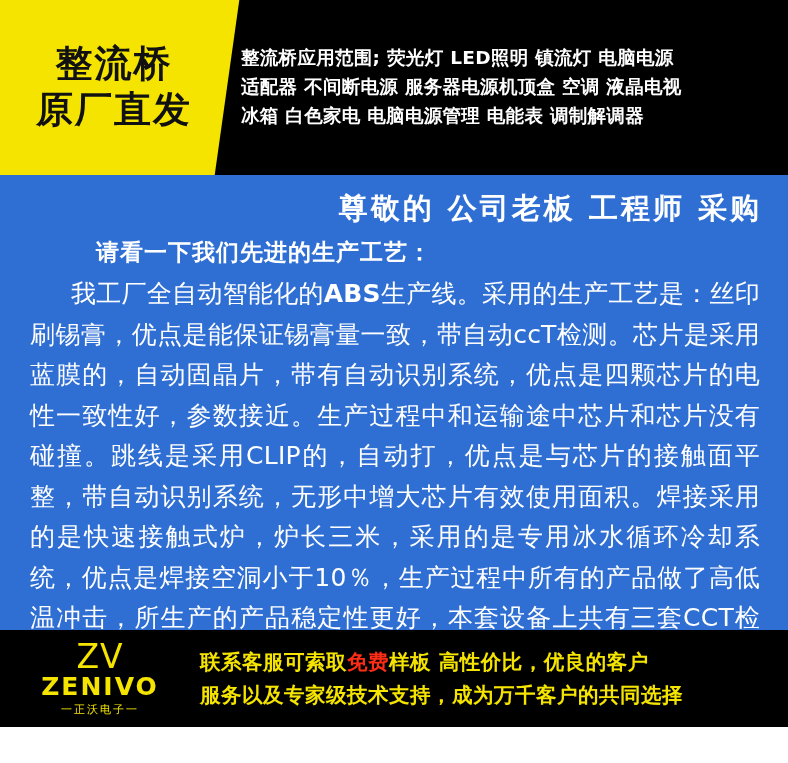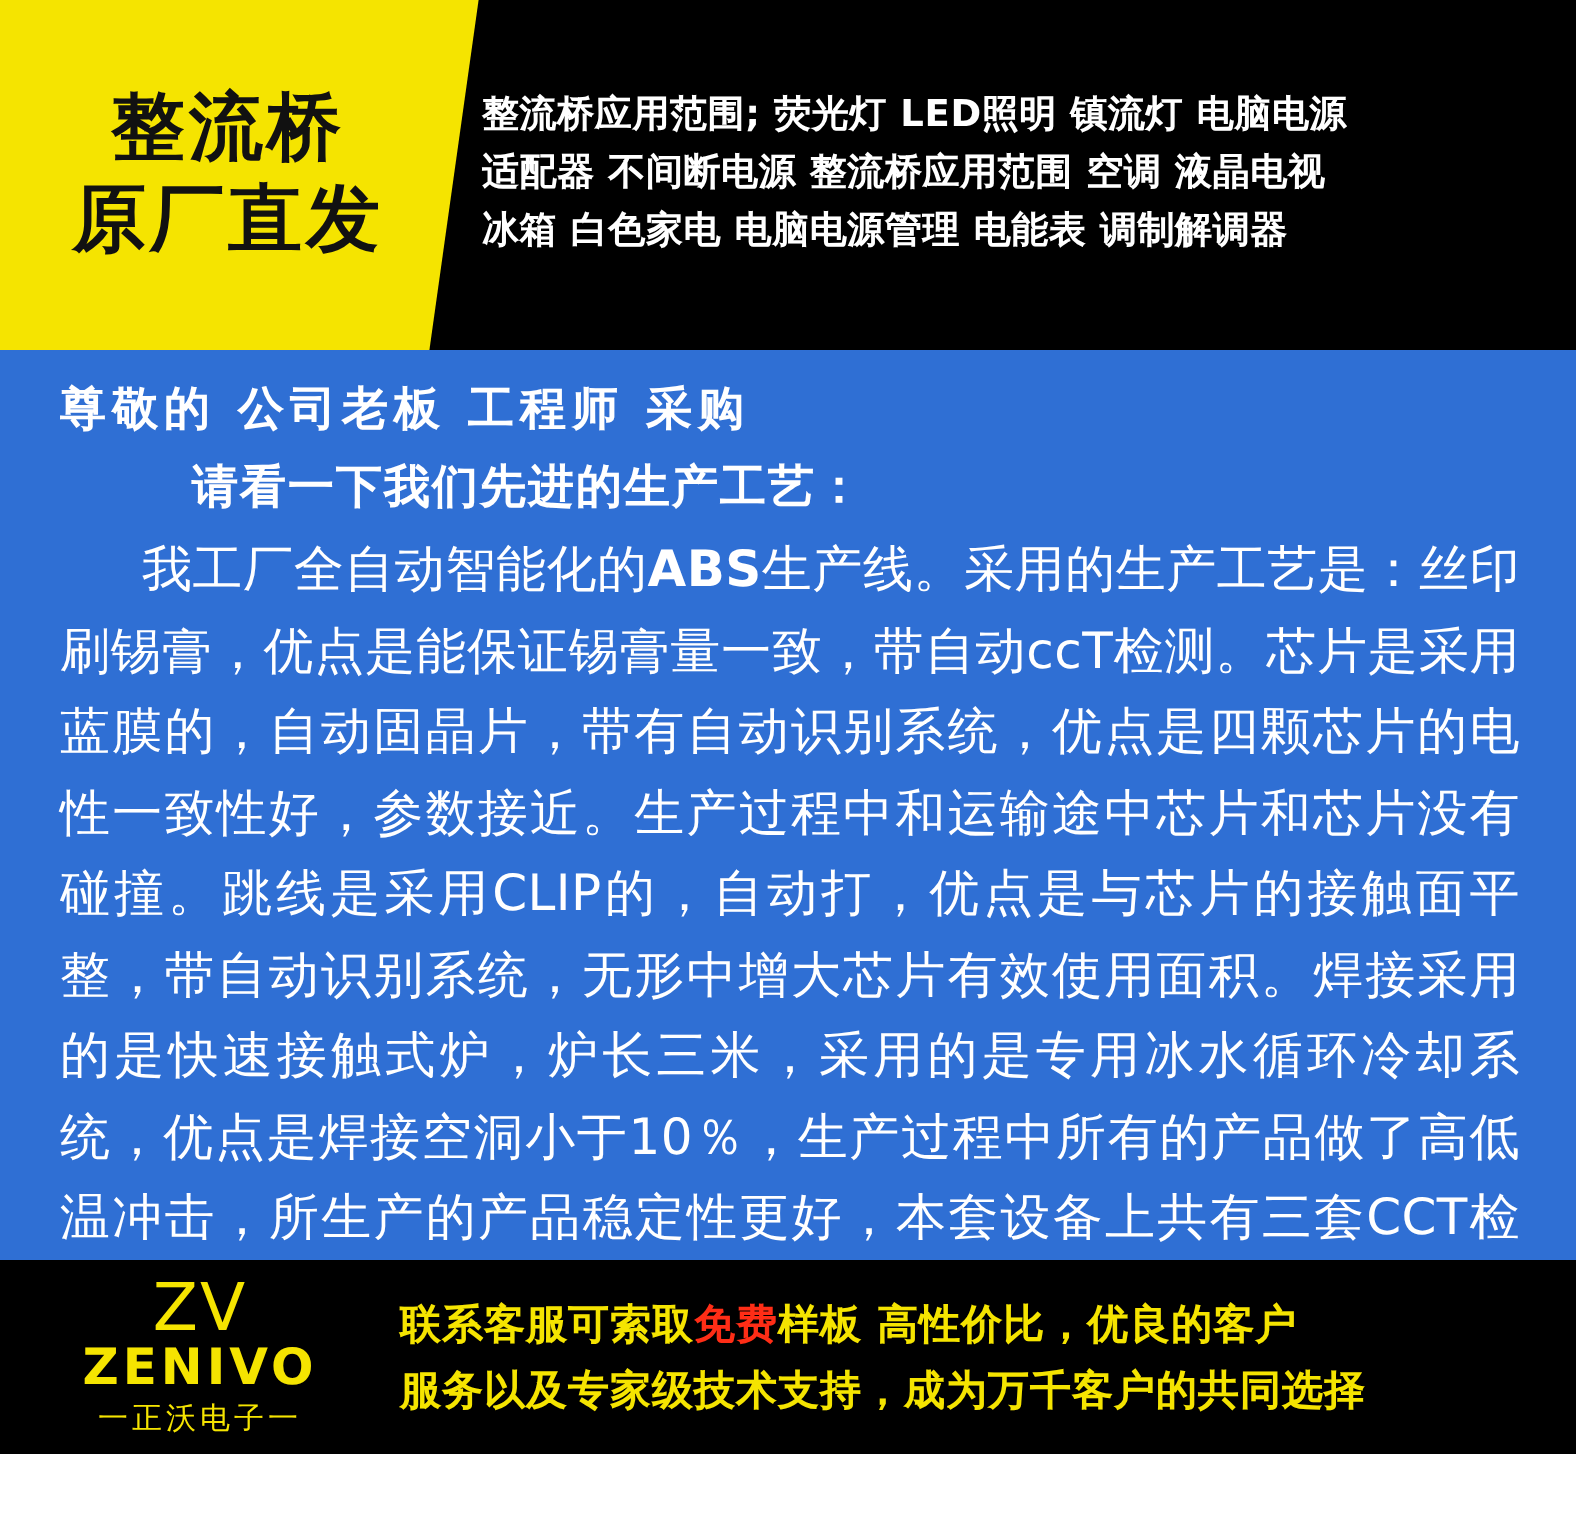--- a/index.html
+++ b/index.html
@@ -78,25 +78,26 @@
     background: #2c6fd6;
     background: #2f6fd4;
     box-sizing: border-box;
     padding: 10px 26px 0 26px;
   }
   .body-area.bg {
     background: linear-gradient(180deg, #2f6fd4 0%, #2f6fd4 100%);
   }
   .greeting {
     color: #ffffff;
-    font-size: 23px;
+    font-size: 29px;
     font-weight: bold;
     letter-spacing: 3px;
     margin: 4px 0 2px 4px;
     white-space: nowrap;
+    text-align: right;
   }
   .subhead {
     color: #ffffff;
     font-size: 23px;
     font-weight: bold;
     letter-spacing: 1px;
     margin: 8px 0 6px 70px;
   }
   .para {
     color: #ffffff;
@@ -136,23 +137,24 @@
     font-family: "DejaVu Sans", "Liberation Sans", sans-serif;
   }
   .logo-name {
     font-size: 25px;
     font-weight: bold;
     letter-spacing: 2px;
     line-height: 1.15;
     font-family: "DejaVu Sans", "Liberation Sans", sans-serif;
   }
   .logo-cn {
-    font-size: 15px;
+    font-size: 11px;
     letter-spacing: 2px;
     line-height: 1.4;
+    font-family: Liberation Serif, serif;
   }
   .footer-text {
     flex: 1;
     display: flex;
     flex-direction: column;
     justify-content: center;
     padding-right: 8px;
   }
   .footer-line {
     color: #f5e400;
@@ -178,21 +180,21 @@
 
   <div class="banner">
     <div class="banner-left">
       <div class="banner-left-inner">
         <div class="banner-left-line">整流桥</div>
         <div class="banner-left-line">原厂直发</div>
       </div>
     </div>
     <div class="banner-right">
       <div class="banner-line">整流桥应用范围; 荧光灯 LED照明 镇流灯 电脑电源</div>
-      <div class="banner-line">适配器 不间断电源 整流桥应用范围 空调 液晶电视</div>
+      <div class="banner-line">适配器 不间断电源 服务器电源机顶盒 空调 液晶电视</div>
       <div class="banner-line">冰箱 白色家电 电脑电源管理 电能表 调制解调器</div>
     </div>
   </div>
 
   <div class="body-area bg">
     <div class="greeting">尊敬的 公司老板 工程师 采购</div>
     <div class="subhead">请看一下我们先进的生产工艺：</div>
     <div class="para"><span>我工厂全自动智能化的</span><b>ABS</b><span>生产线。采用的生产工艺是：丝印刷锡膏，优点是能保证锡膏量一致，带自动ccT检测。芯片是采用蓝膜的，自动固晶片，带有自动识别系统，优点是四颗芯片的电性一致性好，参数接近。生产过程中和运输途中芯片和芯片没有碰撞。跳线是采用CLIP的，自动打，优点是与芯片的接触面平整，带自动识别系统，无形中增大芯片有效使用面积。焊接采用的是快速接触式炉，炉长三米，采用的是专用冰水循环冷却系统，优点是焊接空洞小于10％，生产过程中所有的产品做了高低温冲击，所生产的产品稳定性更好，本套设备上共有三套CCT检测站，共有二套自动识别系统。如还有需要了解的地方敬请来电。忠心地感谢您的一直关心和支持！</span></div>
   </div>
 

